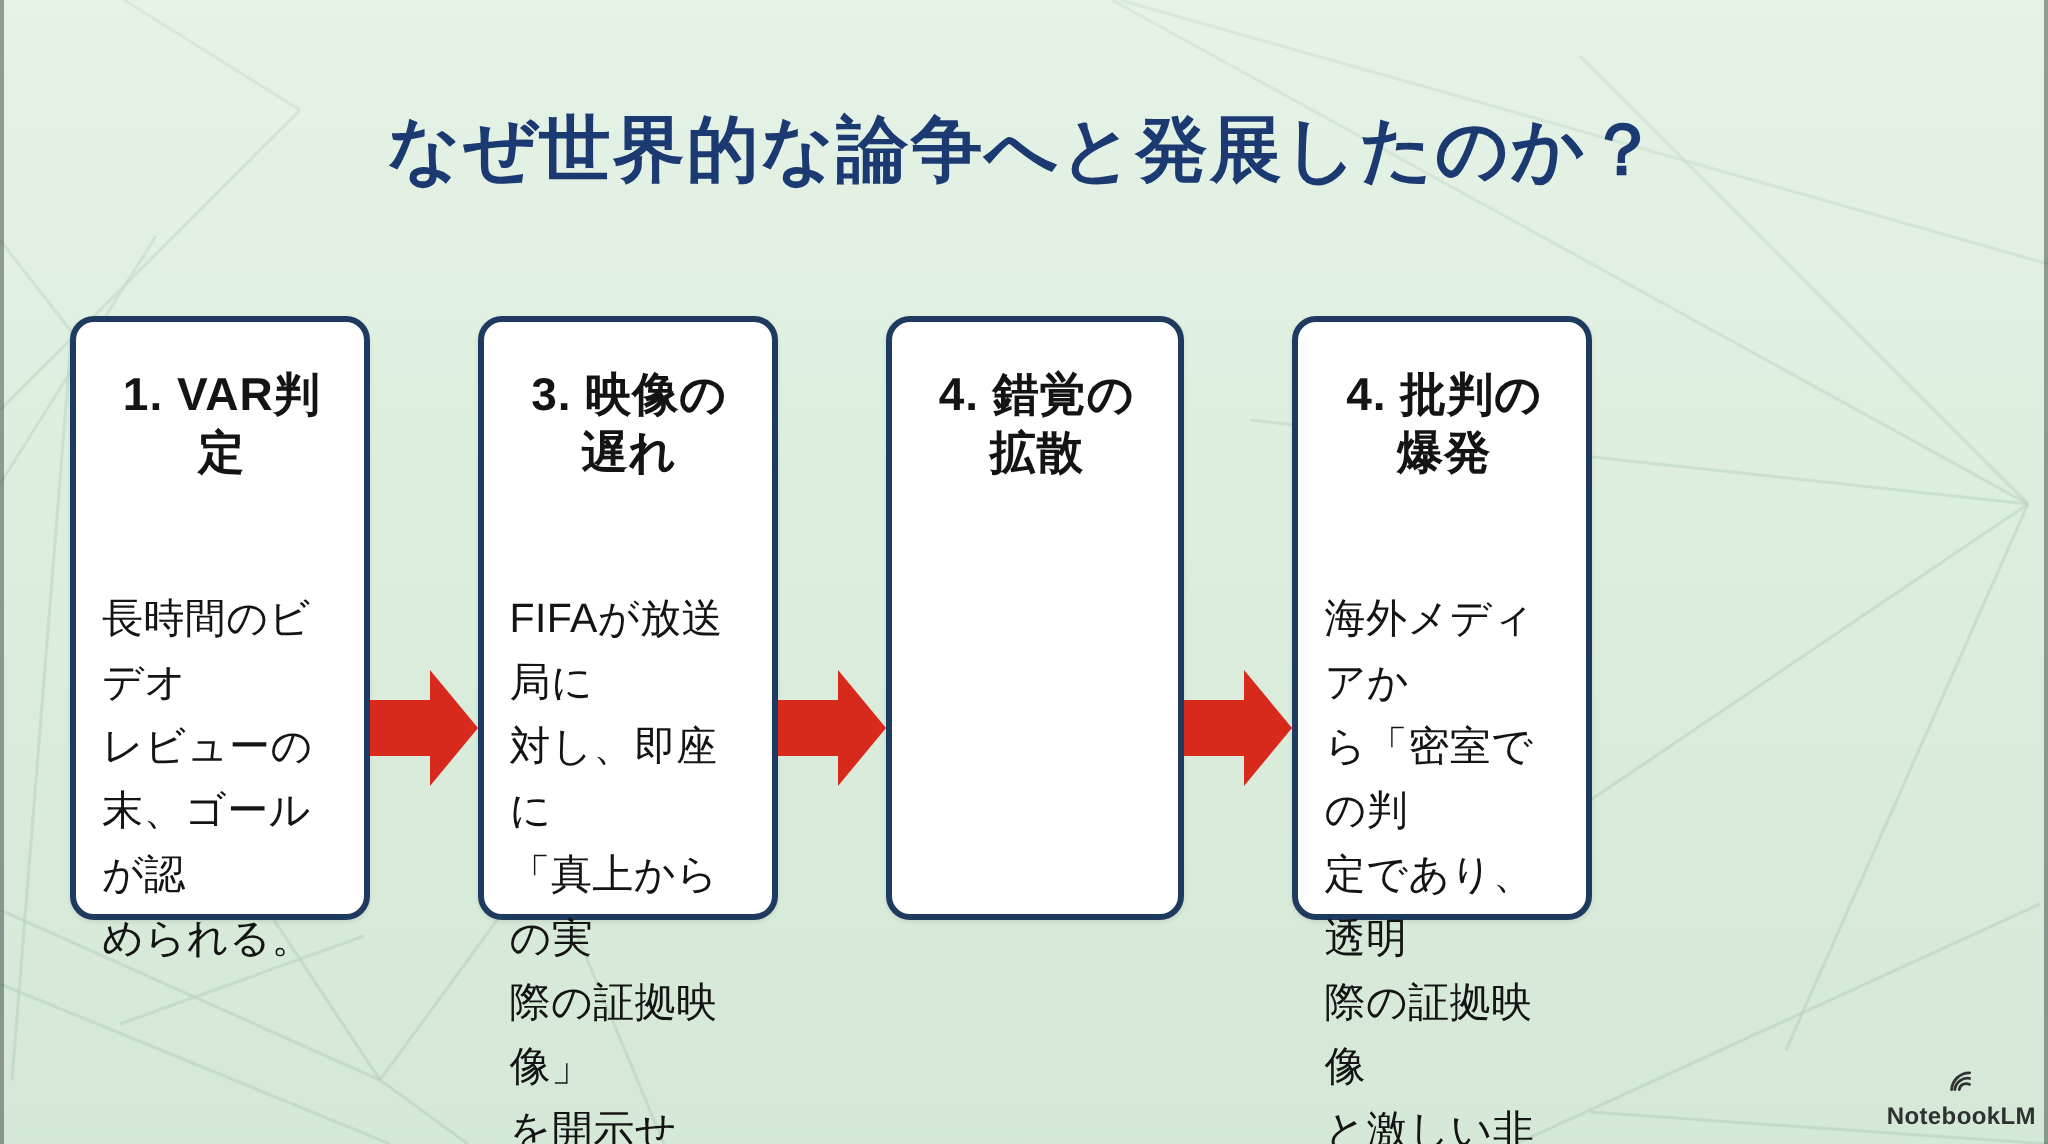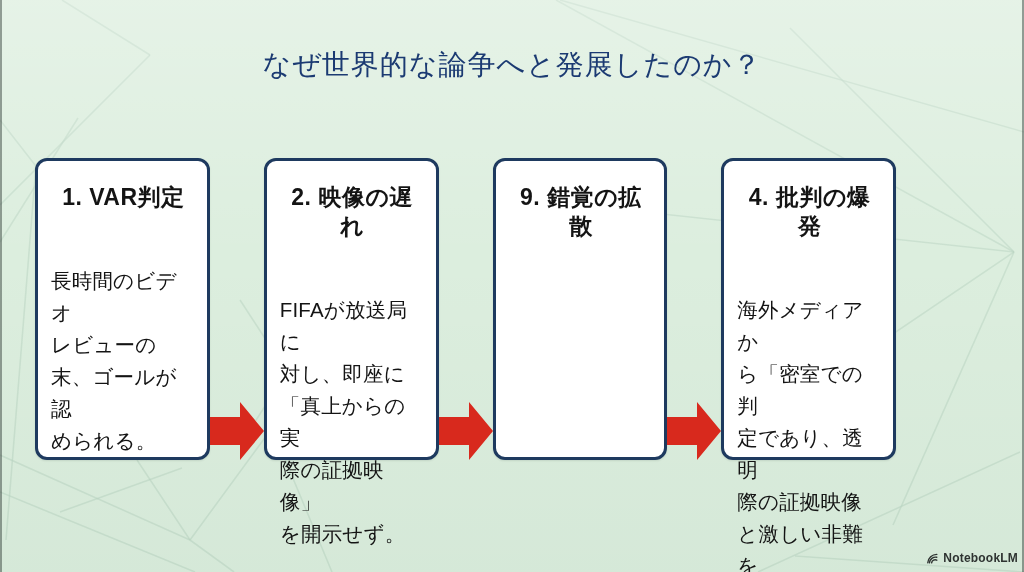--- a/index.html
+++ b/index.html
@@ -39,35 +39,35 @@
   }
   .edge.left { left: 0; }
   .edge.right { right: 0; }
 
   .slide-title {
     position: absolute;
     top: 29px;
     left: 0;
     width: 100%;
     text-align: center;
-    font-size: 28px;
+    font-size: 36px;
     line-height: 1.2;
-    font-weight: 400;
+    font-weight: 700;
     letter-spacing: 1px;
     color: var(--title, #1b3a72);
   }
 
   .flow {
     position: absolute;
     left: 35px;
     top: 158px;
-    width: 861px;
+    width: 761px;
     display: flex;
     justify-content: space-between;
-    align-items: flex-end;
+    align-items: center;
   }
   .box {
     width: 191px;
     height: 302px;
     box-sizing: border-box;
     background: var(--box_fill, #ffffff);
     border: 3px solid var(--box_border, #1e3a5f);
     border-radius: 12px;
     padding: 22px 11px 10px 13px;
     box-shadow: 0 1px 2px rgba(20, 40, 30, 0.10);
@@ -102,20 +102,21 @@
     position: absolute;
     right: 6px;
     bottom: 7px;
     display: flex;
     align-items: center;
     gap: 4px;
     font-size: 12px;
     font-weight: 600;
     letter-spacing: 0.2px;
     color: var(--footer, #2e3331);
+    flex-direction: column;
   }
   .footer svg {
     display: block;
   }
 </style>
 </head>
 <body>
 
 <svg class="bg-pattern" width="1024" height="572" viewBox="0 0 1024 572" aria-hidden="true">
 
@@ -162,36 +163,36 @@
 められる。</div>
   </article>
 
   <span class="arrow">
     <svg width="54" height="58" viewBox="0 0 54 58">
         <path d="M0 15 H30 V0 L54 29 L30 58 V43 H0 Z"></path>
       </svg>
   </span>
 
   <article class="box">
-    <h3>2. 映像の遅れ</h3>
+    <h3>3. 映像の遅れ</h3>
     <div class="box-body">FIFAが放送局に
 対し、即座に
 「真上からの実
 際の証拠映像」
 を開示せず。</div>
   </article>
 
   <span class="arrow">
     <svg width="54" height="58" viewBox="0 0 54 58">
         <path d="M0 15 H30 V0 L54 29 L30 58 V43 H0 Z"></path>
       </svg>
   </span>
 
   <article class="box">
-    <h3>9. 錯覚の拡散</h3>
+    <h3>4. 錯覚の拡散</h3>
   </article>
 
   <span class="arrow">
     <svg width="54" height="58" viewBox="0 0 54 58">
         <path d="M0 15 H30 V0 L54 29 L30 58 V43 H0 Z"></path>
       </svg>
   </span>
 
   <article class="box">
     <h3>4. 批判の爆発</h3>

